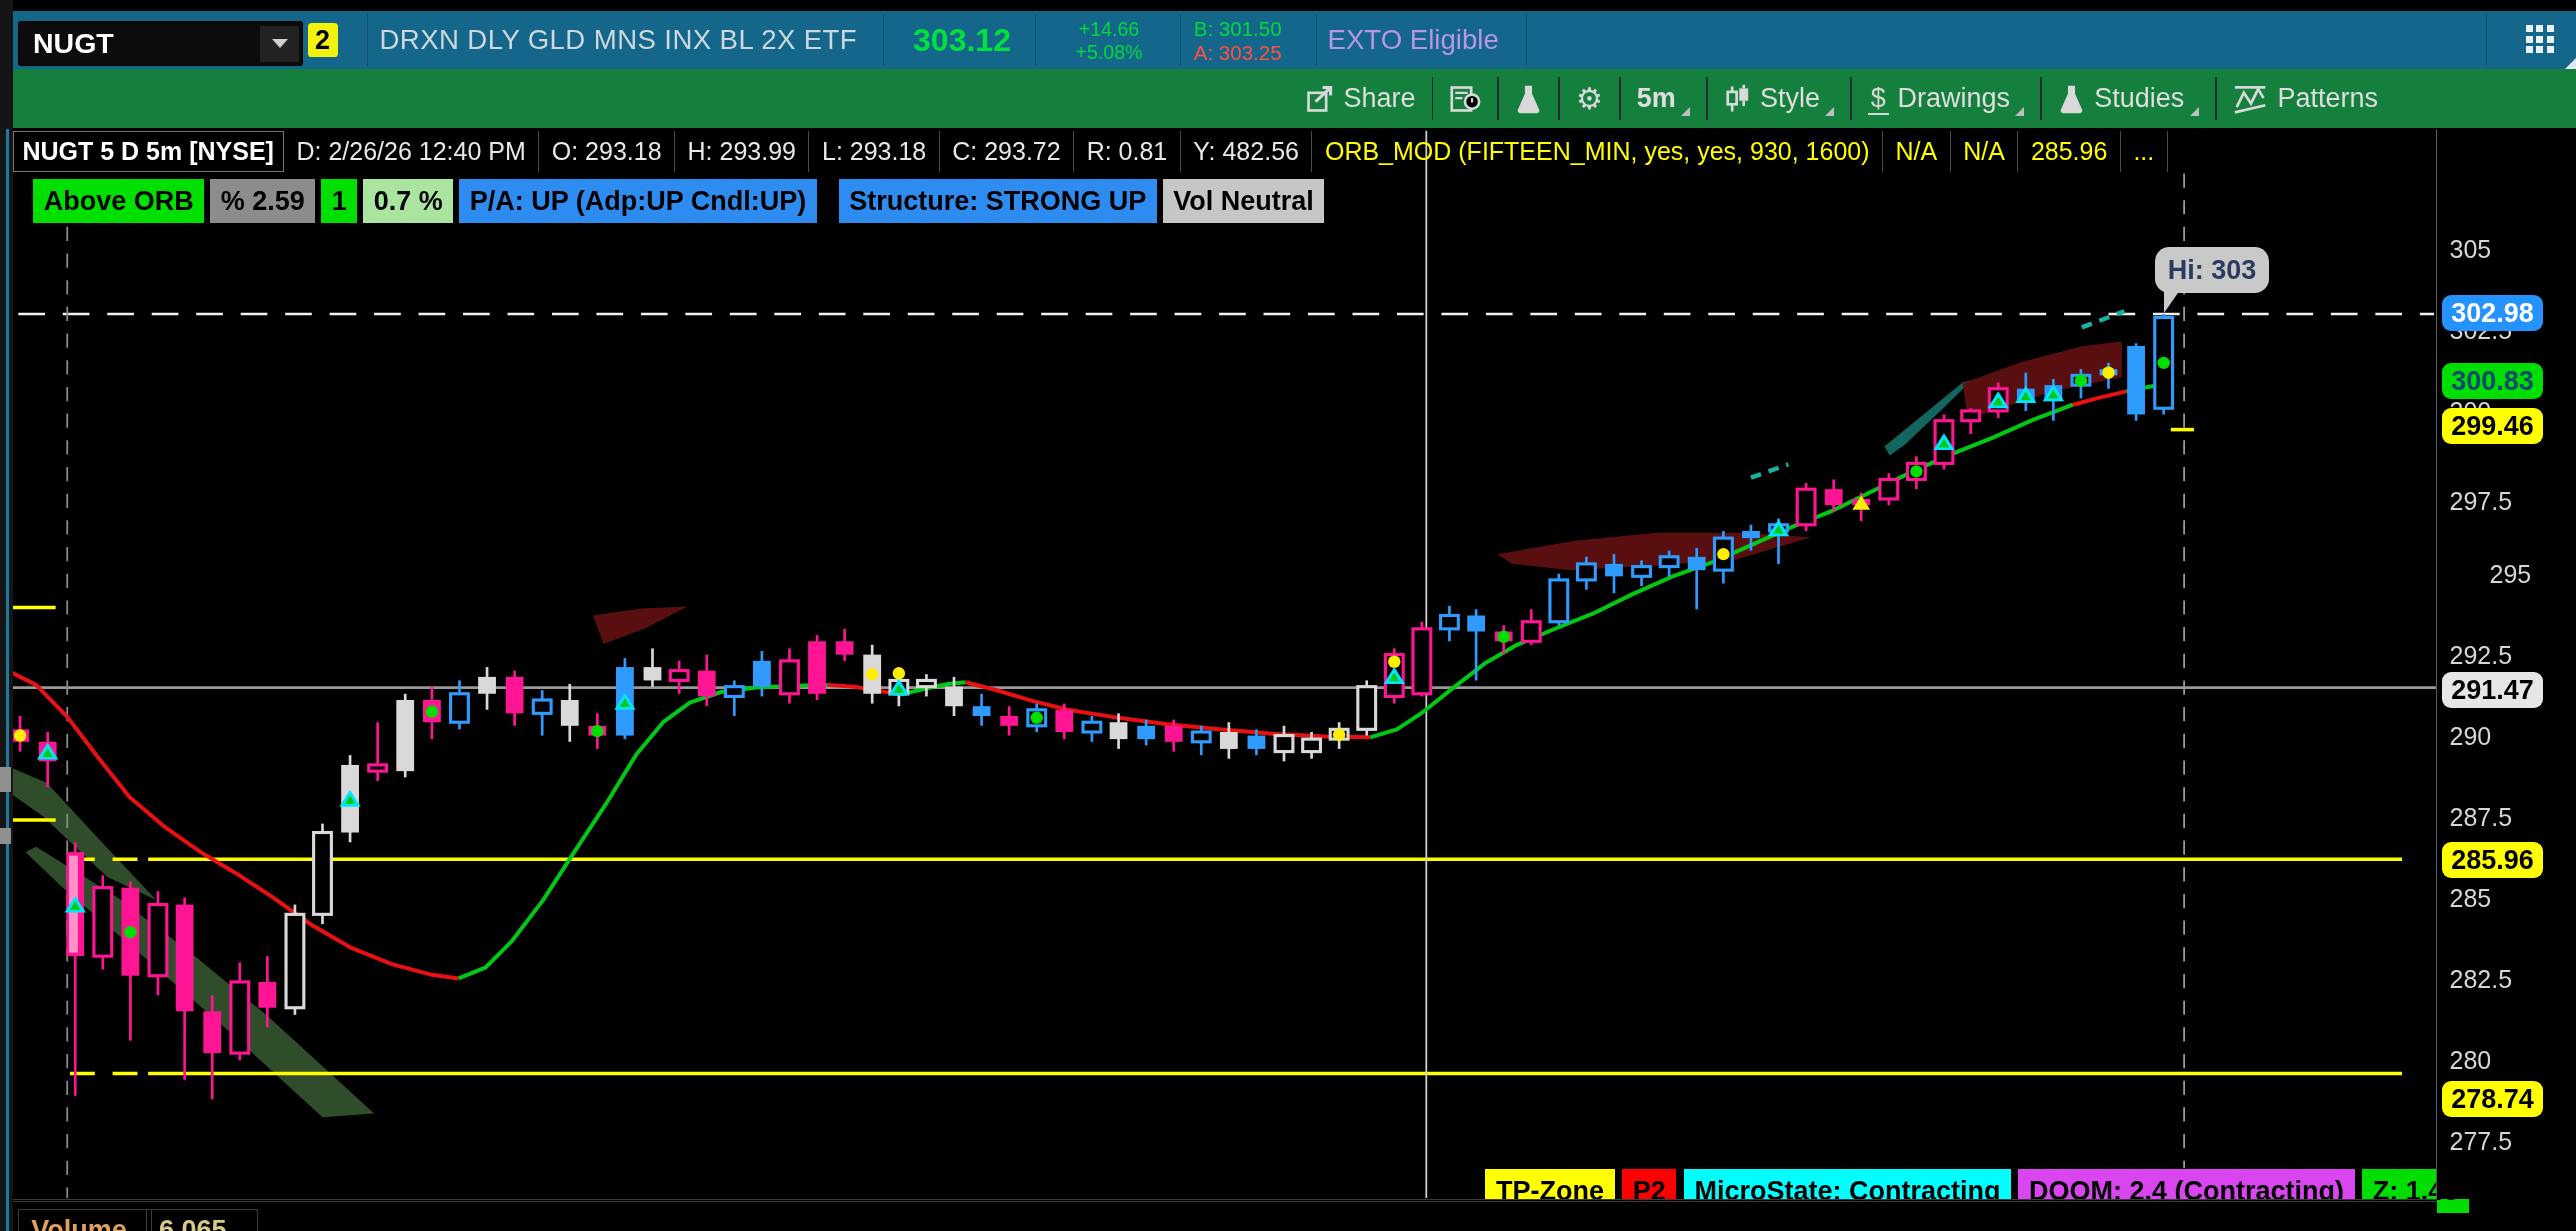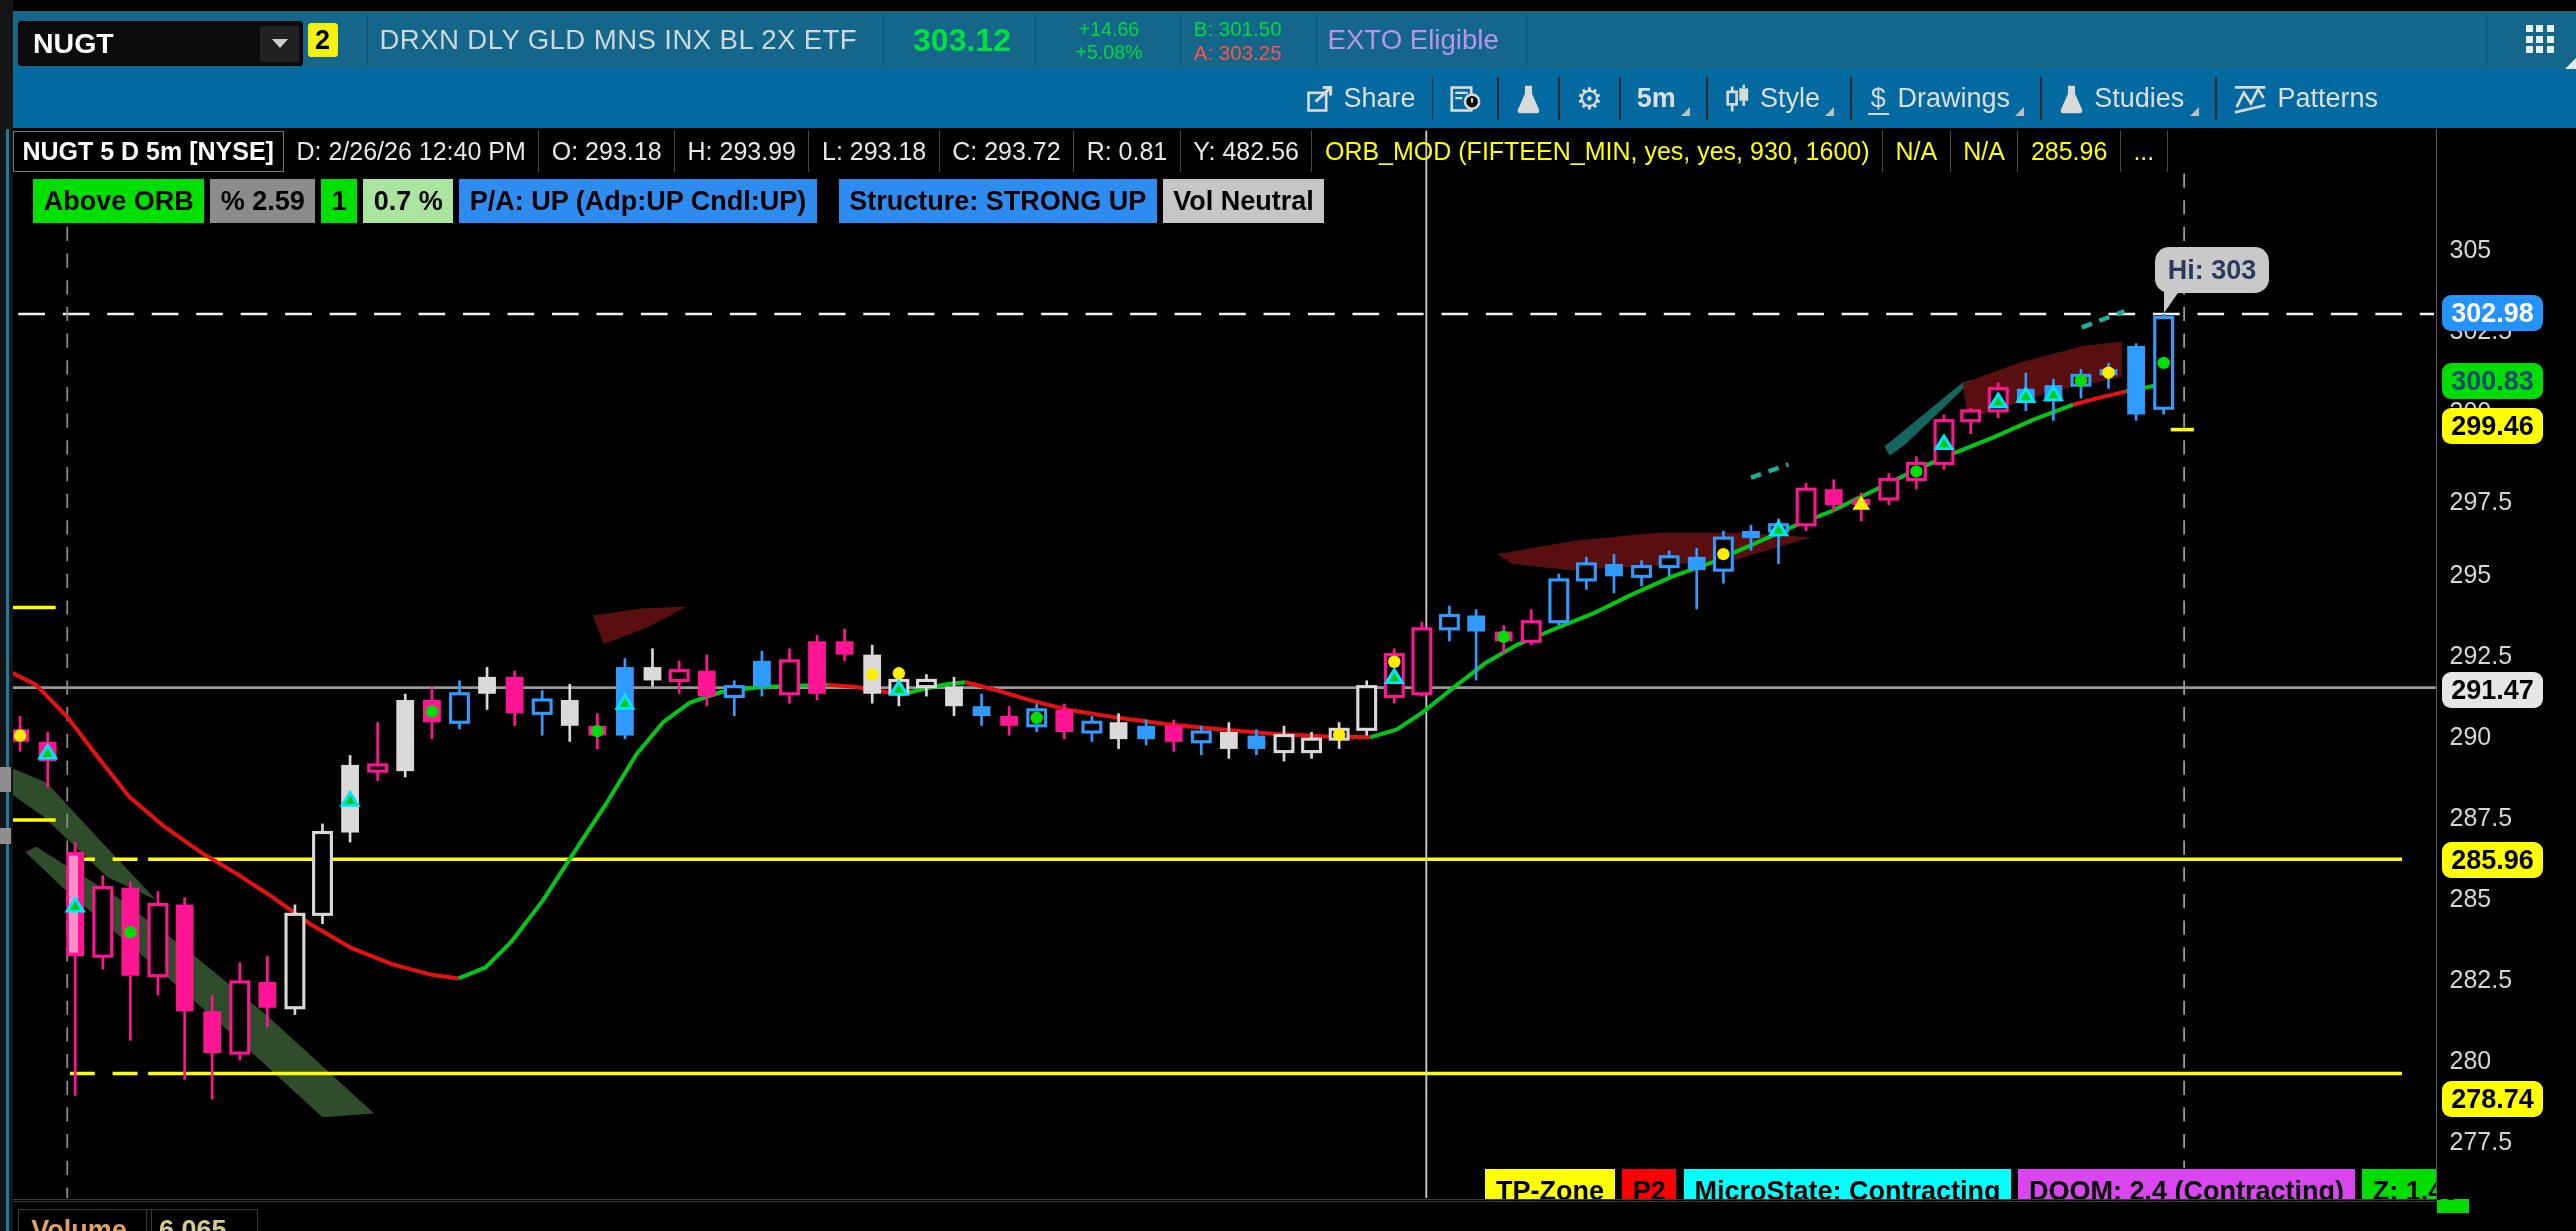--- a/index.html
+++ b/index.html
@@ -23,21 +23,21 @@
              color:#00e13e;font-size:32px;font-weight:bold;}
   #chg{left:1030px;top:7.1px;width:133px;color:#00d93a;font-size:19.6px;line-height:23px;text-align:center;}
   #bidask{left:1176px;top:6.2px;width:125px;font-size:20.5px;line-height:24px;text-align:left;padding-left:5.3px;}
   #bidask .b{color:#00d93a;} #bidask .a{color:#ff5045;}
   #exto{left:1315px;top:0;height:59px;display:flex;align-items:center;color:#b795e8;font-size:27.6px;}
   #gridicon{left:2513px;top:14.2px;width:30px;height:30px;display:grid;grid-template-columns:repeat(3,7.1px);
             grid-template-rows:repeat(3,7.1px);gap:3.6px;}
   #gridicon div{background:#e8f2f8;}
   #topbar-corner{left:2552px;top:46px;width:0;height:0;border-left:12.5px solid transparent;border-bottom:12.5px solid #dfe9ee;}
   
-  #toolbar{left:12.5px;top:69px;width:2564px;height:59px;background:#0369a1;display:flex;align-items:center;}
+  #toolbar{left:12.5px;top:69px;width:2564px;height:59px;background:#15803d;display:flex;align-items:center;}
   .tbtn{display:flex;align-items:center;gap:9px;color:#dedede;font-size:27px;padding:0 16px;height:50px;cursor:default;}
   .tsep{width:1.8px;height:43px;background:#2a2a2a;}
   .tbtn svg{display:block;}
   .tbtn .mini-caret{width:0;height:0;border-left:9px solid transparent;border-bottom:9px solid #bfbfbf;
                     align-self:flex-end;margin:0 0 7.1px -3.6px;}
   .glyph{font-size:30px;color:#d9d9d9;line-height:30px;}
   
   #chartheader{left:12.5px;top:131px;height:41px;display:flex;align-items:stretch;color:#e8e8e8;font-size:25px;}
   #chartheader .cell{display:flex;align-items:center;padding:0 12.5px;border-right:1.8px solid #4a4a4a;white-space:nowrap;}
   #chartheader .title{font-weight:bold;color:#fff;border:1.8px solid #777;padding:4px 9px;}
@@ -453,21 +453,21 @@
       <div class="badge" style="background: rgb(0, 255, 255);">MicroState: Contracting</div>
       <div class="badge" style="background: #d946ef;">DOOM: 2.4 (Contracting)</div>
       <div class="badge" style="background: rgb(0, 221, 0);">Z: 1.43</div>
     </div>
 
   <div id="axis" class="abs">
       <div class="tick" style="top: 106px;">305</div>
       <div class="tick" style="top: 187px;">302.5</div>
       <div class="tick" style="top: 268px;">300</div>
       <div class="tick" style="top: 358px;">297.5</div>
-      <div class="tick" style="top: 431px;">295</div>
+      <div class="tick" style="top: 431px; margin-left: 40px;">295</div>
       <div class="tick" style="top: 512px;">292.5</div>
       <div class="tick" style="top: 593px;">290</div>
       <div class="tick" style="top: 674px;">287.5</div>
       <div class="tick" style="top: 755px;">285</div>
       <div class="tick" style="top: 836px;">282.5</div>
       <div class="tick" style="top: 917px;">280</div>
       <div class="tick" style="top: 998px;">277.5</div>
       <div class="pricebubble" style="top: 166px; background: rgb(36, 146, 255); color: rgb(255, 255, 255);">302.98</div>
       <div class="pricebubble" style="top: 234px; background: rgb(0, 221, 0); color: #0c4a6e;">300.83</div>
       <div class="pricebubble" style="top: 279px; background: rgb(255, 255, 0); color: rgb(0, 0, 0);">299.46</div>

